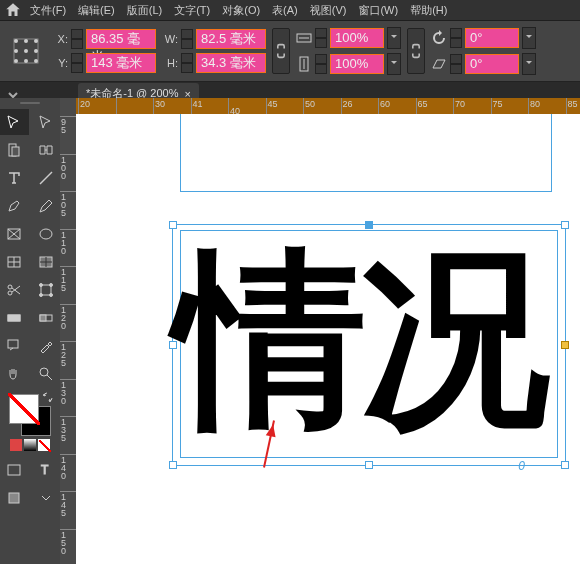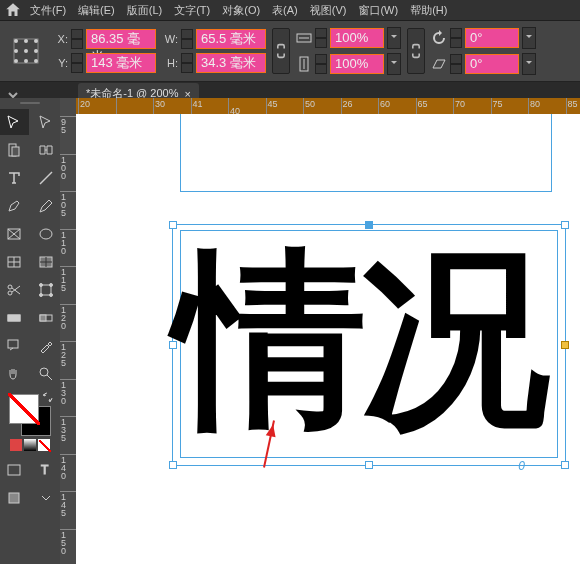--- a/index.html
+++ b/index.html
@@ -107,21 +107,21 @@
         <div class="inp">143 毫米</div>
       </div>
   </div>
   <div class="fld">
     <div class="row">
         <span class="lbl">W:</span>
         <div class="step">
           <div></div>
           <div></div>
         </div>
-        <div class="inp">65.5 毫米</div>
+        <div class="inp">82.5 毫米</div>
       </div>
     <div class="row">
         <span class="lbl">H:</span>
         <div class="step">
           <div></div>
           <div></div>
         </div>
         <div class="inp">34.3 毫米</div>
       </div>
   </div>

